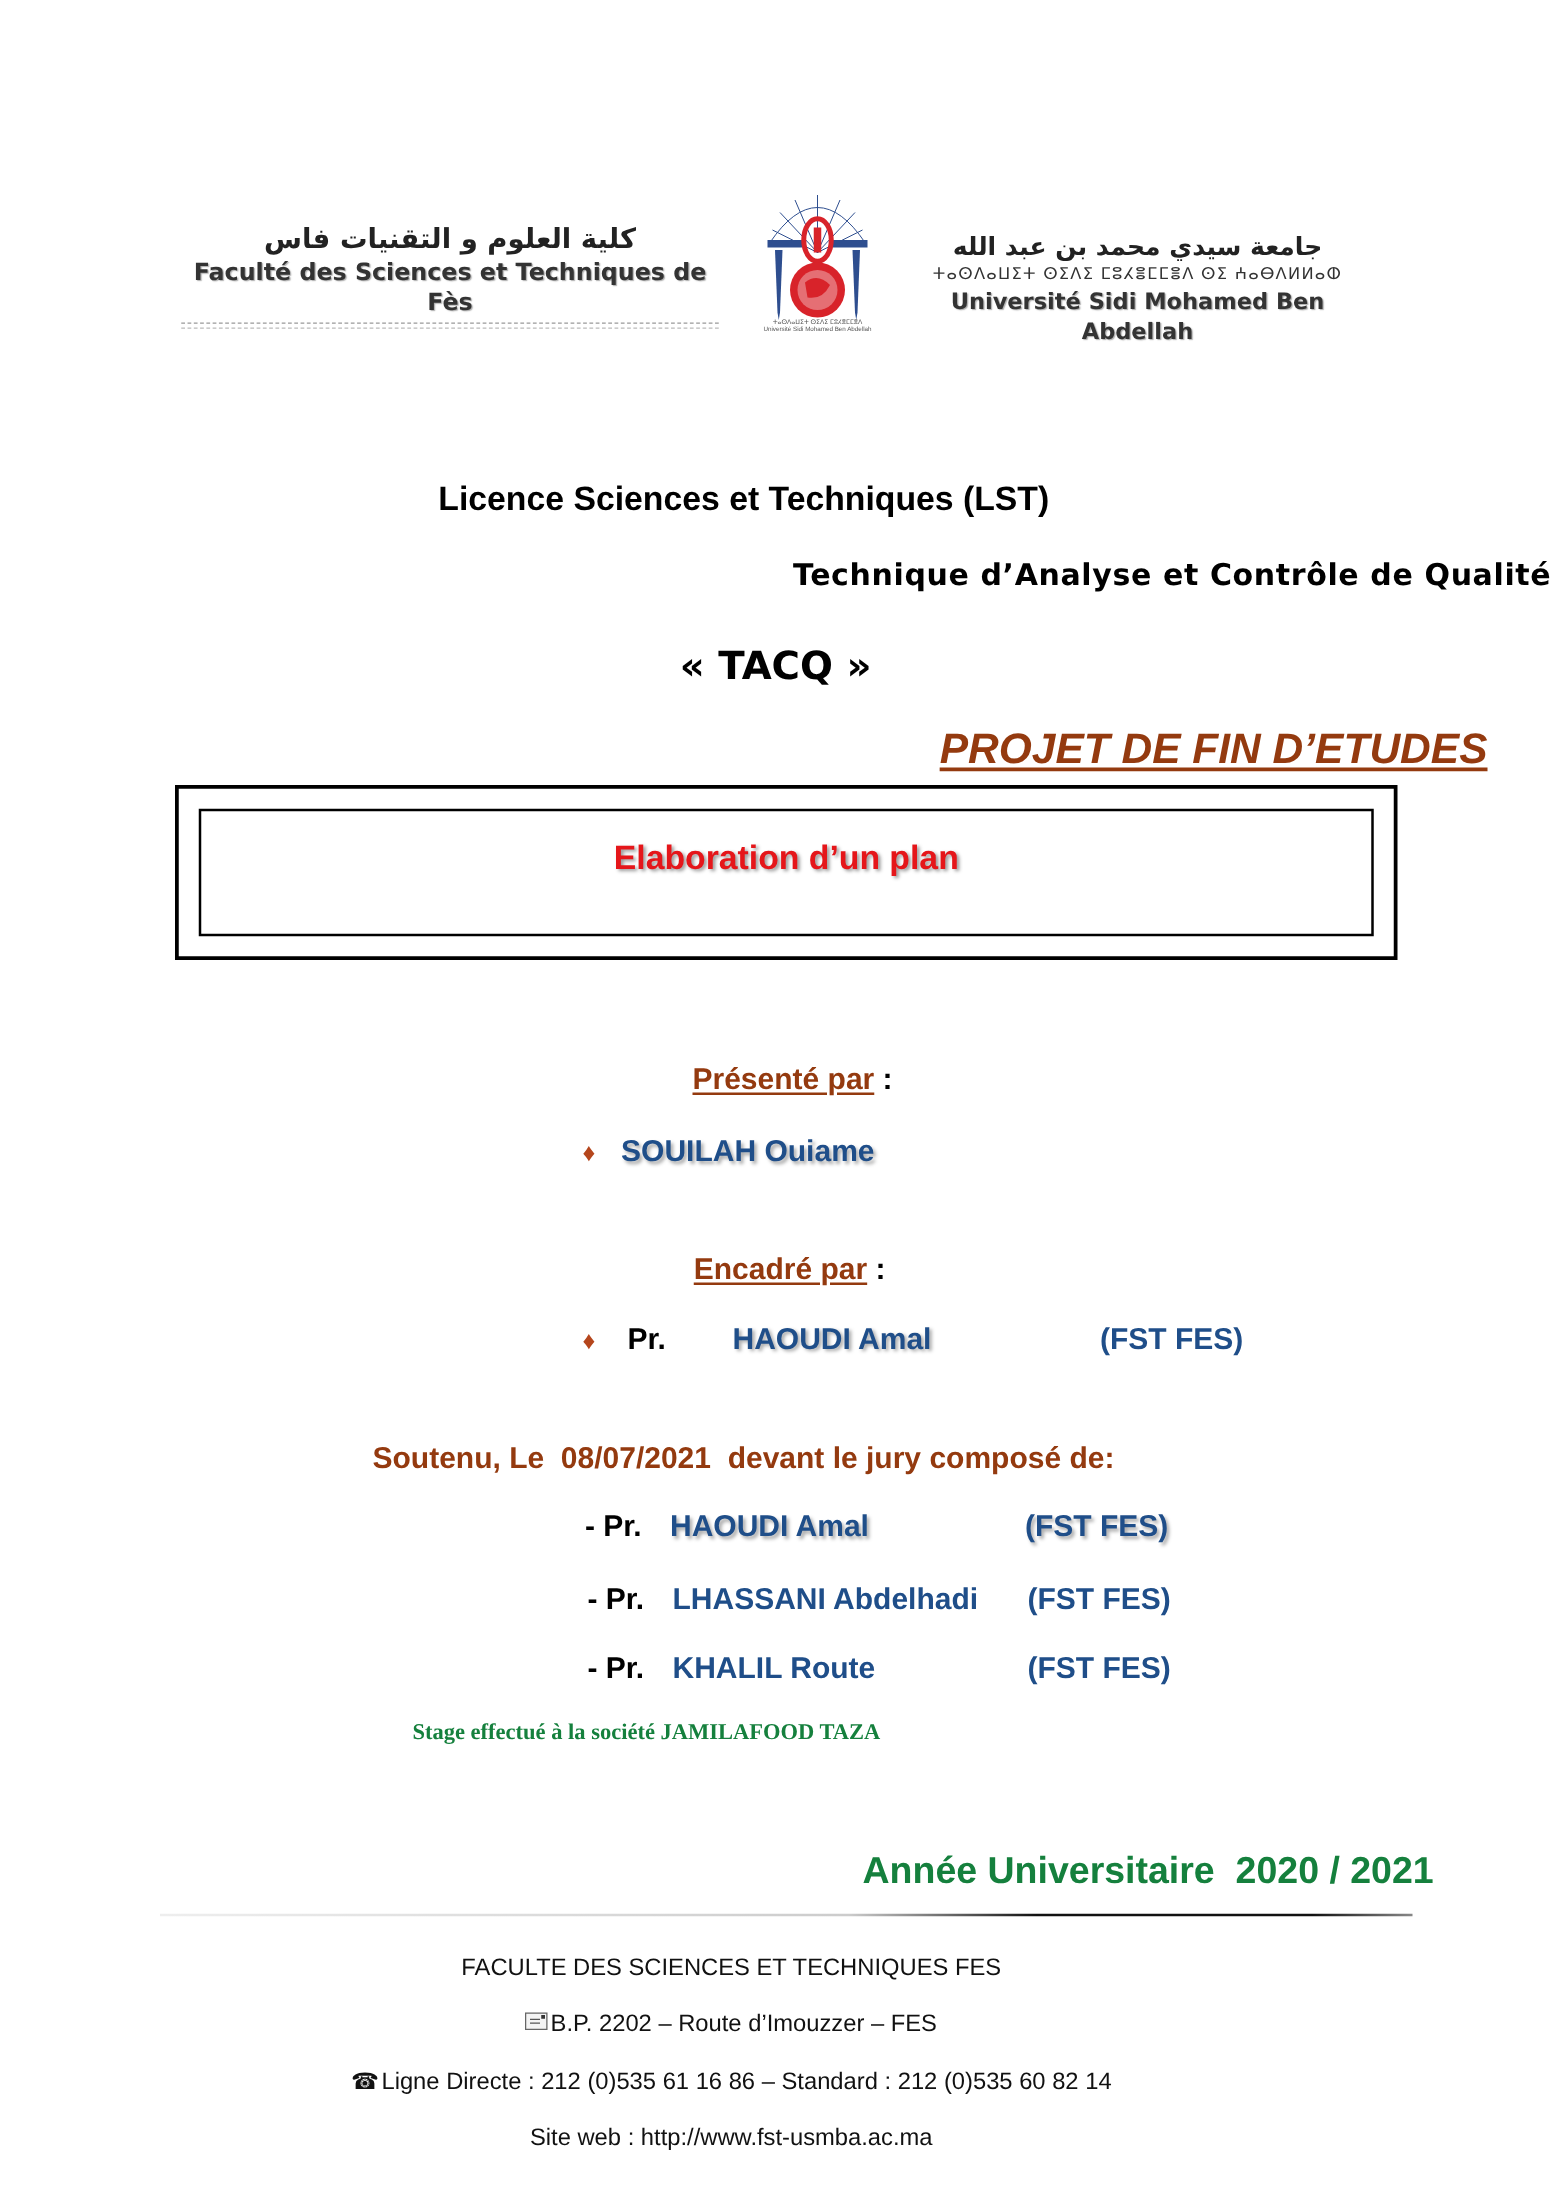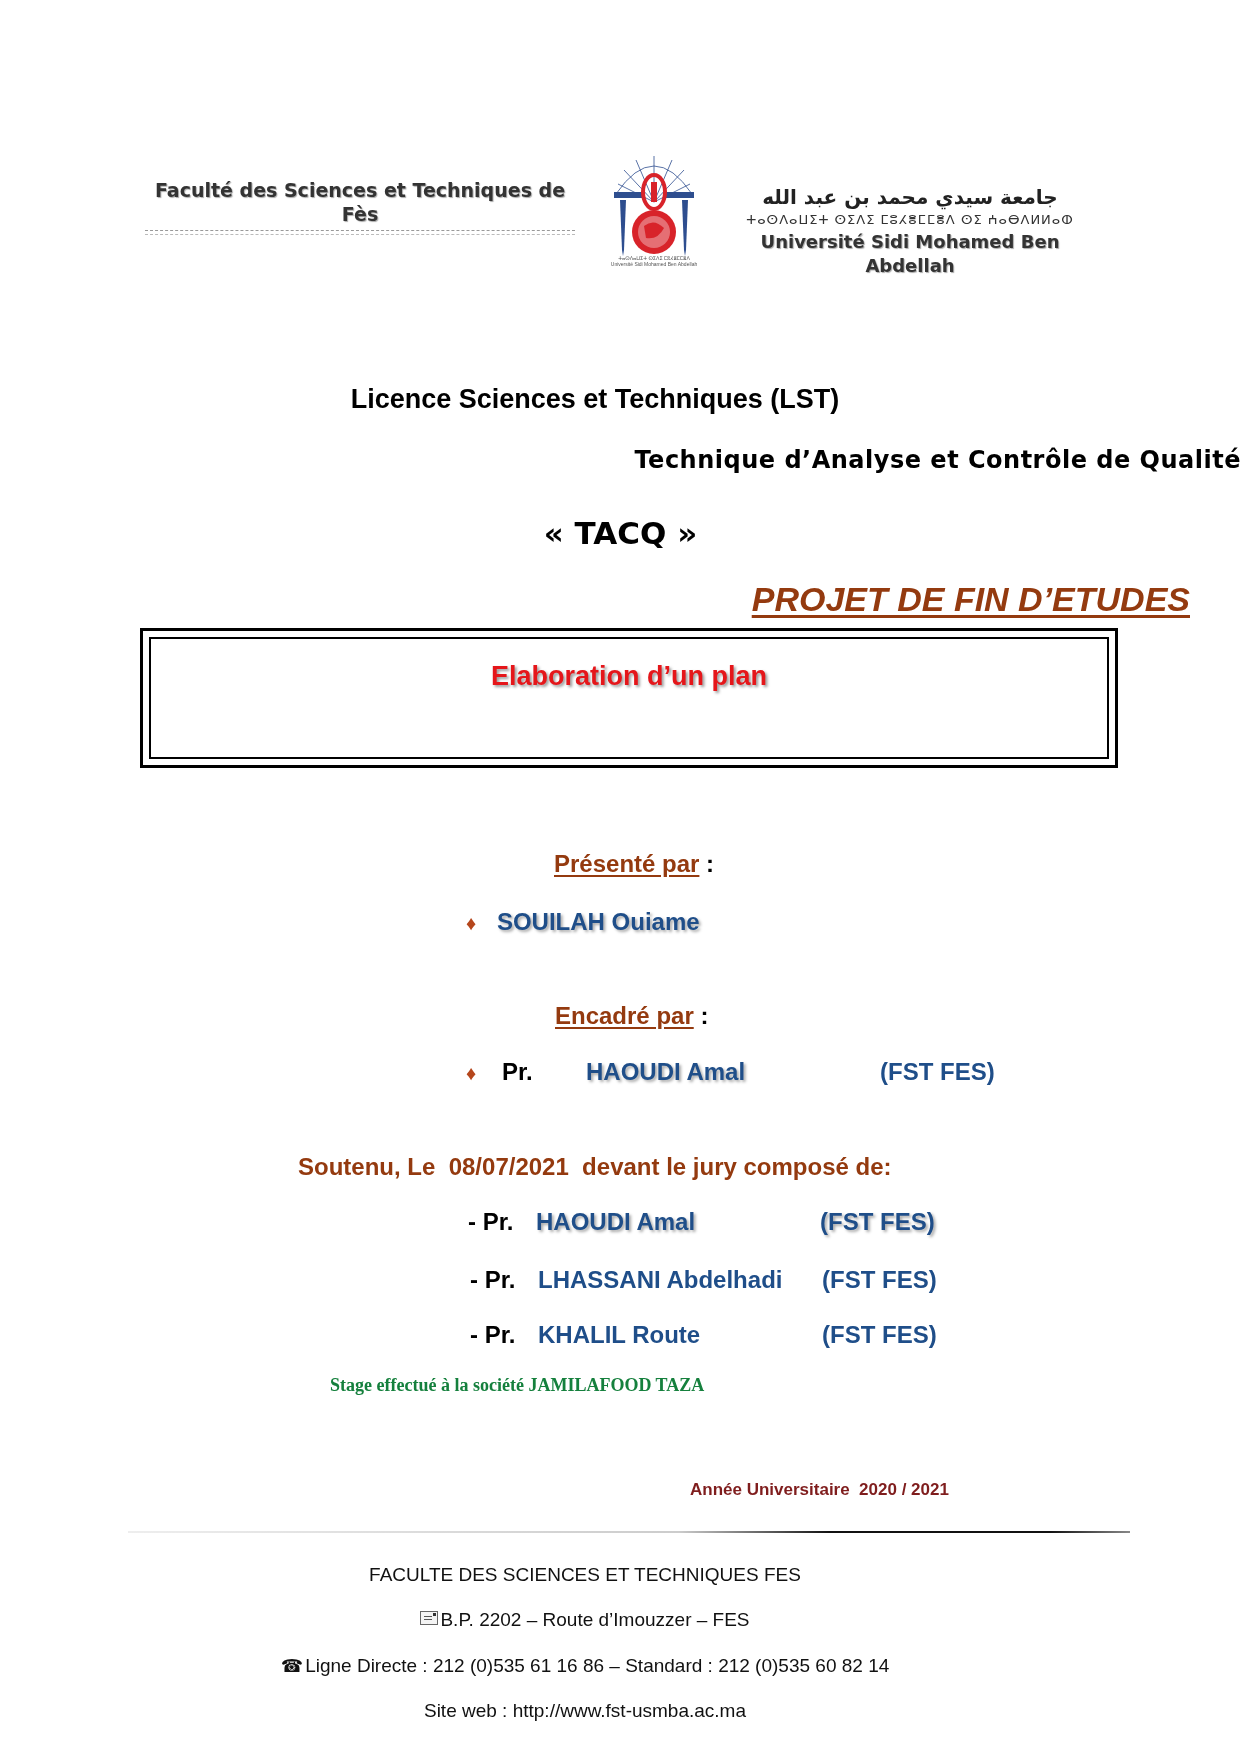--- a/index.html
+++ b/index.html
@@ -24,21 +24,21 @@
 
   
   .lst { left: 0; width: 1190px; top: 384px; text-align: center; font-size: 27px; font-weight: bold; }
   .tacq-title { left: 0; width: 1241px; top: 446px; text-align: right; font-size: 24px; font-weight: bold; font-family: "DejaVu Sans", sans-serif; letter-spacing: 0.5px; }
   .tacq-abbr { left: 0; width: 1241px; top: 515px; text-align: center; font-size: 31px; font-weight: bold; font-family: "DejaVu Sans", sans-serif; }
   .pfe { left: 0; width: 1190px; top: 580px; text-align: right; font-size: 34px; font-weight: bold; color: #943a0f; font-style: italic; }
   .pfe span { text-decoration: underline; text-underline-offset: 4px; }
 
   
   .subject-box { left: 140px; top: 628px; width: 978px; height: 140px; box-sizing: border-box;
-                 border: 3px solid #000; padding: 6px; }
+                 border: 3px solid #000; padding: 16px; }
   .subject-inner { width: 100%; height: 100%; box-sizing: border-box; border: 2px solid #000; position: relative; }
   .subject-line { position: absolute; left: 0; width: 100%; text-align: center; font-size: 27px; font-weight: bold; color: #e5161a; text-shadow: 2px 2px 3px #999; }
   .subject-line.l1 { top: 22px; }
   .subject-line.l2 { top: 88px; }
 
   
   .label-brown { font-size: 24px; font-weight: bold; color: #943a0f; }
   .label-brown .u { text-decoration: underline; text-underline-offset: 3px; margin-left: 17px; }
   .presented { left: 537px; top: 850px; }
   .supervised { left: 538px; top: 1002px; }
@@ -54,38 +54,39 @@
   .jury-row { font-size: 24px; font-weight: bold; height: 32px; width: 480px; }
   .jury-row .pr { position: absolute; left: 0; top: 0; white-space: pre; }
   .jury-row .nm { position: absolute; left: 68px; top: 0; color: #1f4e89; }
   .jury-row .af { position: absolute; left: 352px; top: 0; color: #1f4e89; }
   .j1 { left: 468px; top: 1208px; }
   .j1 .nm, .j1 .af { text-shadow: 2px 2px 3px #aaa; }
   .j2 { left: 470px; top: 1266px; }
   .j3 { left: 470px; top: 1321px; }
 
   .stage { left: 330px; top: 1375px; font-family: Liberation Serif, serif; font-size: 18px; font-weight: bold; color: #15803d; }
-  .year { left: 690px; top: 1480px; font-size: 17px; font-weight: bold; color: #7f1d1d; white-space: pre; }
+  .year { left: 690px; top: 1480px; font-size: 30px; font-weight: bold; color: #15803d; white-space: pre; }
   .footer-rule { left: 128px; top: 1531px; width: 1002px; height: 2px; background: linear-gradient(to right, #eee 0%, #ccc 55%, #111 70%, #111 92%, #888 100%); }
 
   
   .footer-line { left: 0; width: 1170px; text-align: center; font-size: 19px; color: #111; }
   .f1 { top: 1564px; }
   .f2 { top: 1609px; }
   .f3 { top: 1655px; }
   .f4 { top: 1700px; }
   .mail-icon { display: inline-block; width: 16px; height: 12px; border: 1px solid #666; background: #f4f4f4; position: relative; vertical-align: 1px; margin-right: 2px; }
   .mail-icon::before { content: ""; position: absolute; left: 3px; top: 4px; width: 8px; height: 1px; background: #555; box-shadow: 0 3px 0 #555; }
   .mail-icon::after { content: ""; position: absolute; right: 1px; top: 1px; width: 3px; height: 3px; background: #333; }
   .phone-icon { font-size: 18px; margin-right: 2px; }
 </style>
 </head>
 <body>
 
 <div class="abs fst-block">
+  <div class="fst-arabic">كلية العلوم و التقنيات فاس</div>
   <div class="fst-latin">Faculté des Sciences et Techniques de Fès</div>
   <div class="fst-rule"></div>
 </div>
 
 <div class="abs logo">
   <svg width="96" height="130" viewBox="0 0 96 130">
     <g stroke="#2e4e8f" stroke-width="0.8" fill="none">
       <path d="M10 52 Q48 -4 86 52"></path>
       <line x1="48" y1="60" x2="48" y2="14"></line>
       <line x1="48" y1="60" x2="30" y2="18"></line>

